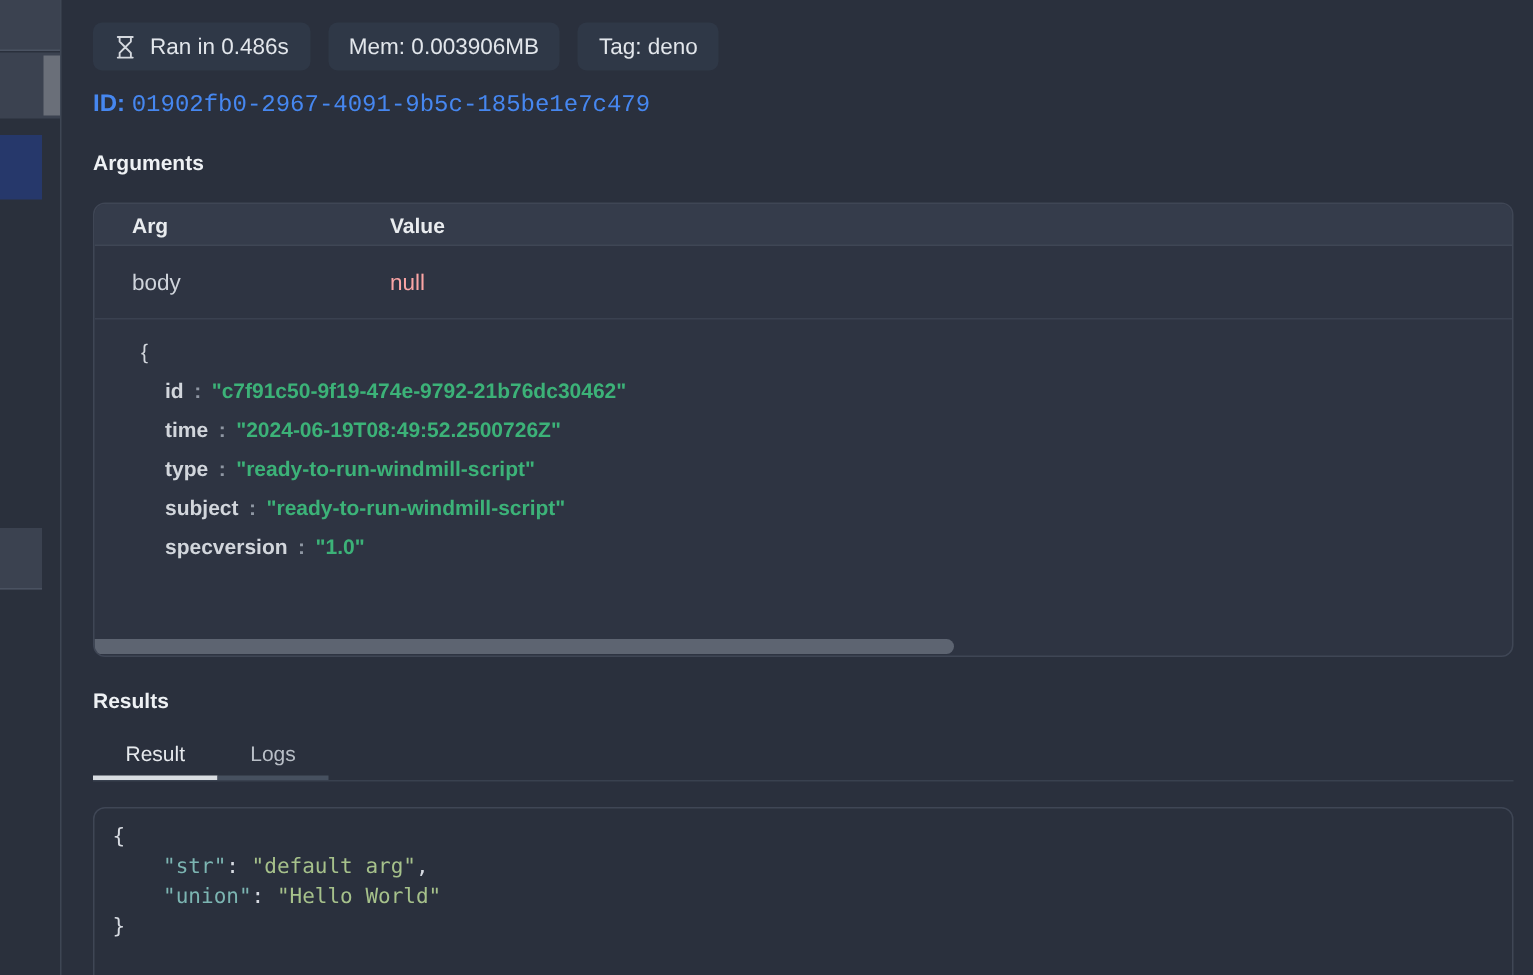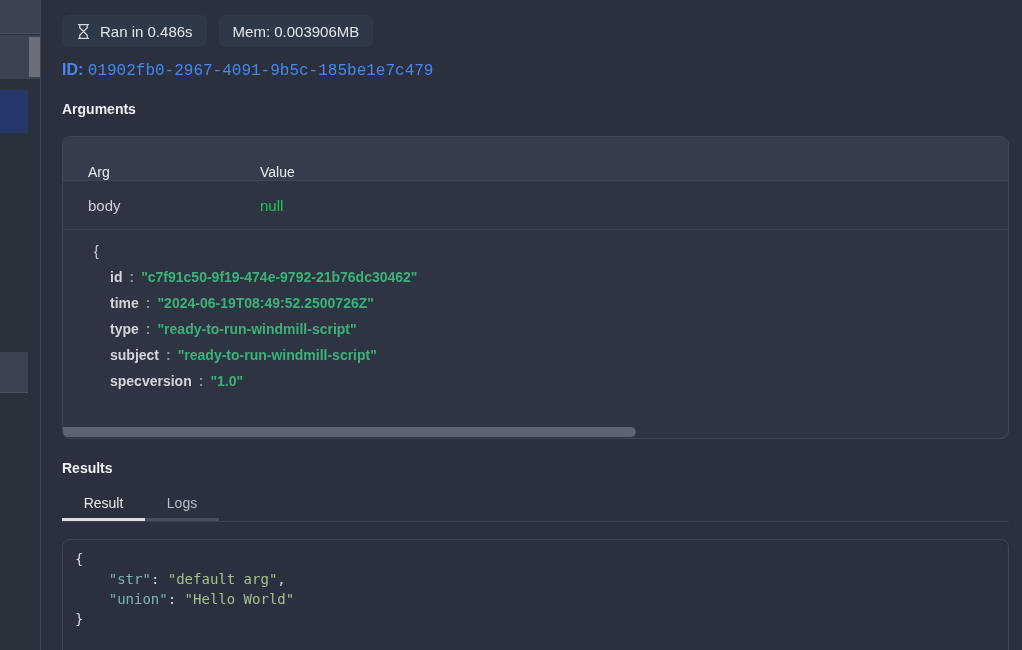--- a/index.html
+++ b/index.html
@@ -27,26 +27,26 @@
 
   .id-line { margin-top:14px; font-size:16px; color:#4687f0; }
   .id-line .id-label { font-weight:700; }
   .id-line a { color:#4687f0; text-decoration:none;font-family:Liberation Mono, monospace; }
 
   .section-title { margin-top:21px; font-size:14px; font-weight:700; color:#eef1f4; }
 
   
   .args-table { position:relative; margin-top:19px; height:303px; border:1px solid #3f4655;
                 border-radius:8px; background:#2e3442; overflow:hidden; }
-  .t-head { display:flex; height:44px; align-items:flex-end; background:#353c4b;
-            border-bottom:1px solid #3f4655; font-size:14px; font-weight:400; color:#e9ecef; }
+  .t-head { display:flex; height:28px; align-items:center; background:#353c4b;
+            border-bottom:1px solid #3f4655; font-size:14px; font-weight:700; color:#e9ecef; }
   .col-arg { width:197px; flex:none; padding-left:25px; white-space:nowrap; }
   .row-body { display:flex; height:49px; align-items:center; border-bottom:1px solid #3a4150;
               font-size:15px; color:#cfd4db; }
-  .null-val { color:#22c55e; }
+  .null-val { color:#fca5a5; }
   .row-webhook { display:flex; height:208px; font-size:15px; color:#cfd4db; }
   .row-webhook .col-arg { align-self:center; }
   .json-view { flex:1; padding-top:8px; font-size:14px; line-height:26px;
                white-space:nowrap; overflow:hidden; }
   .j-line { height:26px; }
   .j-brace { padding-left:31px; color:#d2d6dc; }
   .j-field { padding-left:47px; }
   .j-key { font-weight:600; color:#d2d6dc; }
   .j-colon { font-weight:600; color:#8f97a3; margin:0 7px; }
   .j-str { font-weight:600; color:#3cb278; }
@@ -87,20 +87,23 @@
         <span>
           <svg width="15" height="17" viewBox="0 0 24 26" fill="none" stroke="#d4d8de" stroke-width="2" stroke-linecap="round" stroke-linejoin="round">
             <path d="M4 2h16M4 24h16M6 2v5l6 6 6-6V2M6 24v-5l6-6 6 6v5"></path>
           </svg>
         </span>
         <span>Ran in 0.486s</span>
       </span>
       <span class="badge">
         <span>Mem: 0.003906MB</span>
       </span>
+      <span class="badge">
+        <span>Tag: deno</span>
+      </span>
     </div>
 
     <div class="id-line">
       <span class="id-label">ID:</span>
       <a href="#">01902fb0-2967-4091-9b5c-185be1e7c479</a>
     </div>
 
     <div class="section-title">Arguments</div>
 
     <div class="args-table">

